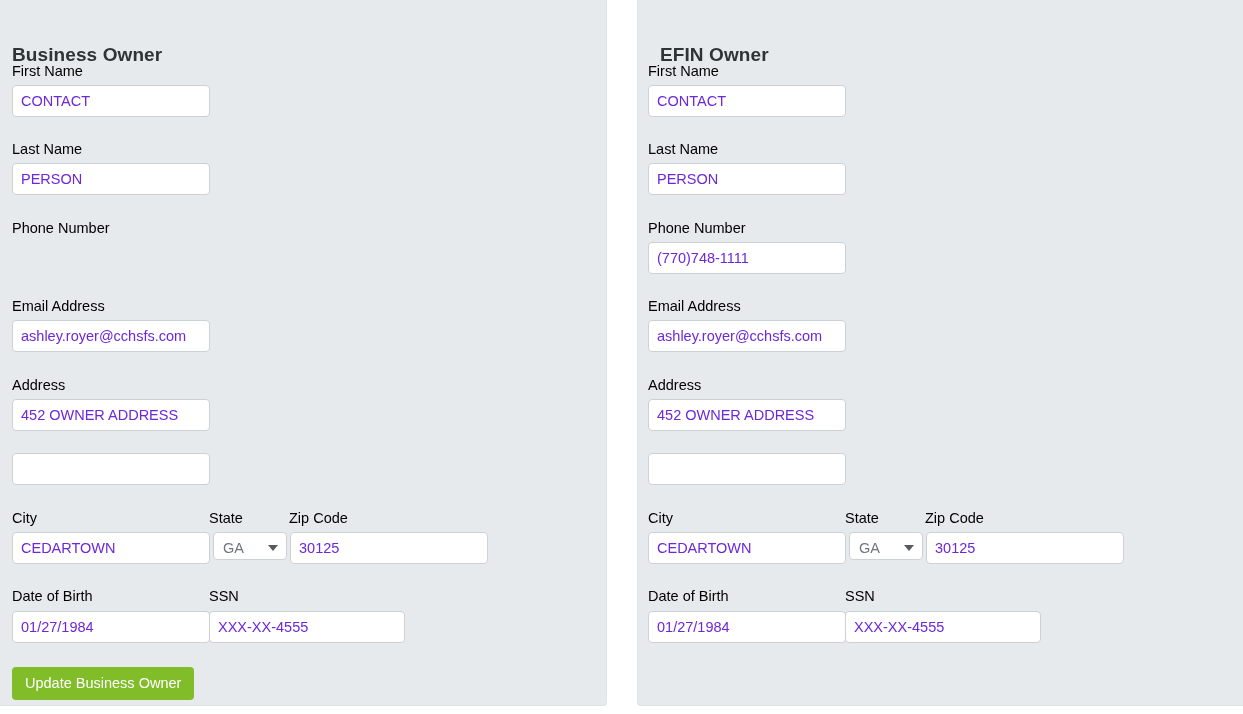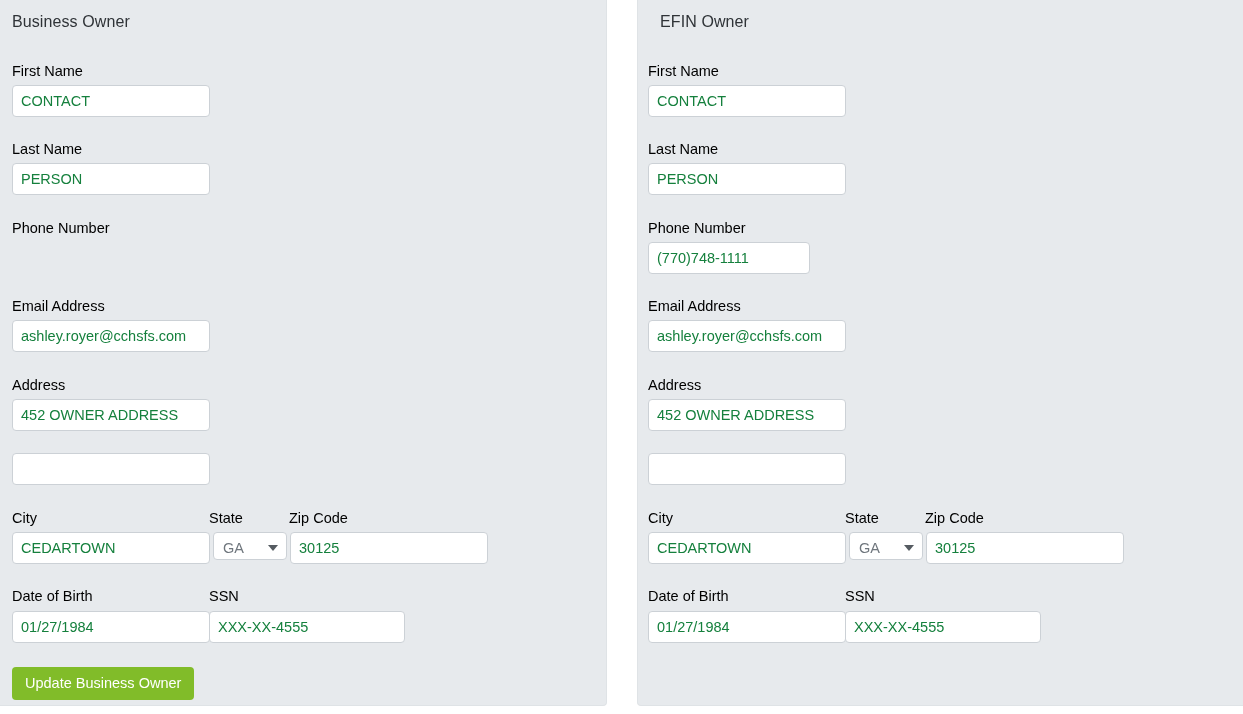--- a/index.html
+++ b/index.html
@@ -36,46 +36,47 @@
   .panel-right { left: 637px; width: 610px; height: 706px; }
 
   .panel-inner {
     position: relative;
     width: 100%;
     height: 100%;
   }
 
   .panel-title {
     position: absolute;
-    font-size: 16px;
-    font-weight: normal;
+    font-size: 19px;
+    font-weight: bold;
     color: #2f3337;
     letter-spacing: 0.1px;
     white-space: nowrap;
+    margin-top: 31px;
   }
   .panel-left  .panel-title { left: 15px; top: 13px; }
   .panel-right .panel-title { left: 22px; top: 13px; }
 
   .field-label {
     position: absolute;
     font-size: 14.5px;
     color: #000000;
     white-space: nowrap;
     line-height: 1;
   }
 
   .tbox {
     position: absolute;
     box-sizing: border-box;
     background: #ffffff;
     border: 1px solid #ccd1d6;
     border-radius: 4px;
     height: 32px;
     font-size: 14.5px;
-    color: #15803d;
+    color: #6d28d9;
     padding: 0 8px;
     line-height: 30px;
     white-space: nowrap;
     overflow: hidden;
     text-overflow: clip;
     font-family: "Liberation Sans", sans-serif;
   }
   .tbox.empty { color: transparent; }
 
   .select-box {
@@ -174,21 +175,21 @@
 
       <div class="panel-title">EFIN Owner</div>
 
       <div class="field-label" style="left:10px; top:64px;">First Name</div>
       <div class="tbox" style="left:10px; top:85px; width:198px;">CONTACT</div>
 
       <div class="field-label" style="left:10px; top:142px;">Last Name</div>
       <div class="tbox" style="left:10px; top:163px; width:198px;">PERSON</div>
 
       <div class="field-label" style="left:10px; top:221px;">Phone Number</div>
-      <div class="tbox" style="left:10px; top:242px; width:162px;">(770)748-1111</div>
+      <div class="tbox" style="left:10px; top:242px; width:198px;">(770)748-1111</div>
 
       <div class="field-label" style="left:10px; top:299px;">Email Address</div>
       <div class="tbox" style="left:10px; top:320px; width:198px;">ashley.royer@cchsfs.com</div>
 
       <div class="field-label" style="left:10px; top:378px;">Address</div>
       <div class="tbox" style="left:10px; top:399px; width:198px;">452 OWNER ADDRESS</div>
       <div class="tbox empty" style="left:10px; top:453px; width:198px;"></div>
 
       <div class="field-label" style="left:10px; top:511px;">City</div>
       <div class="tbox" style="left:10px; top:532px; width:198px;">CEDARTOWN</div>

